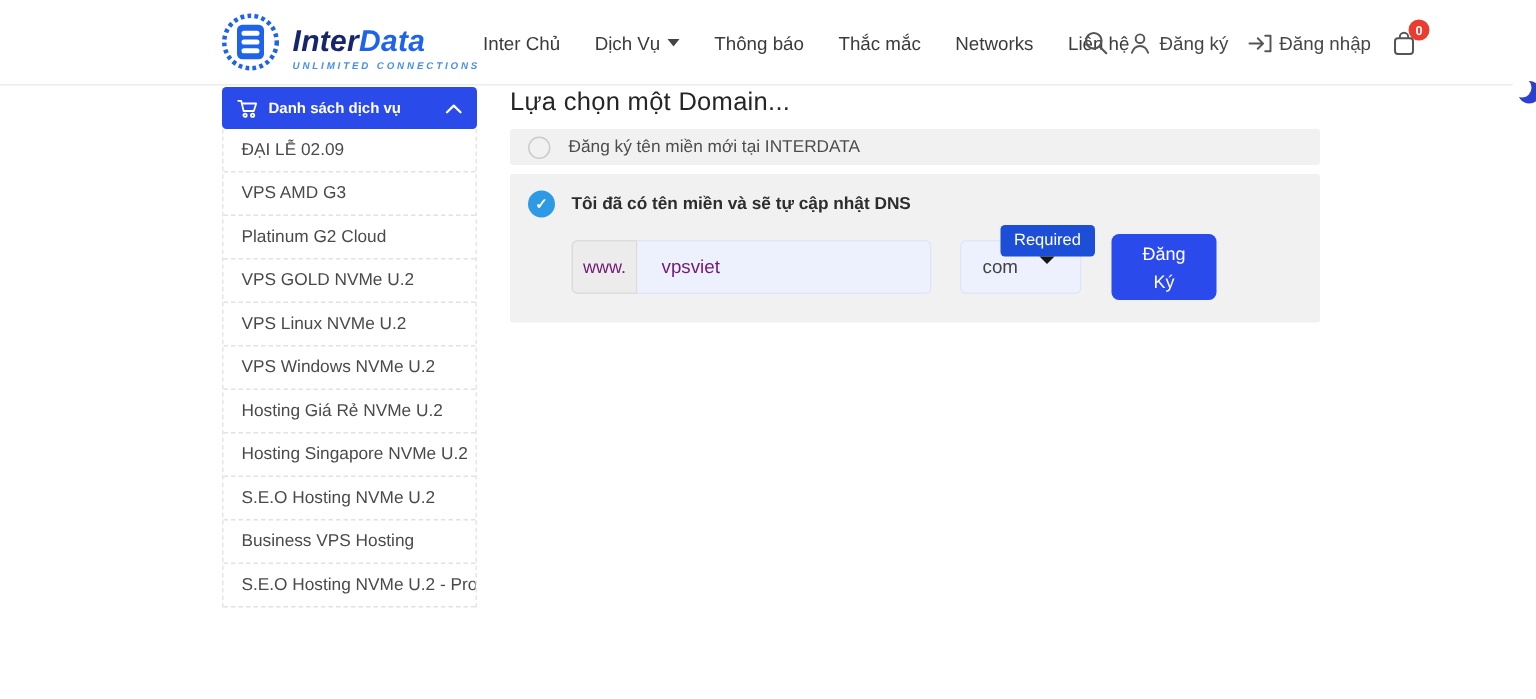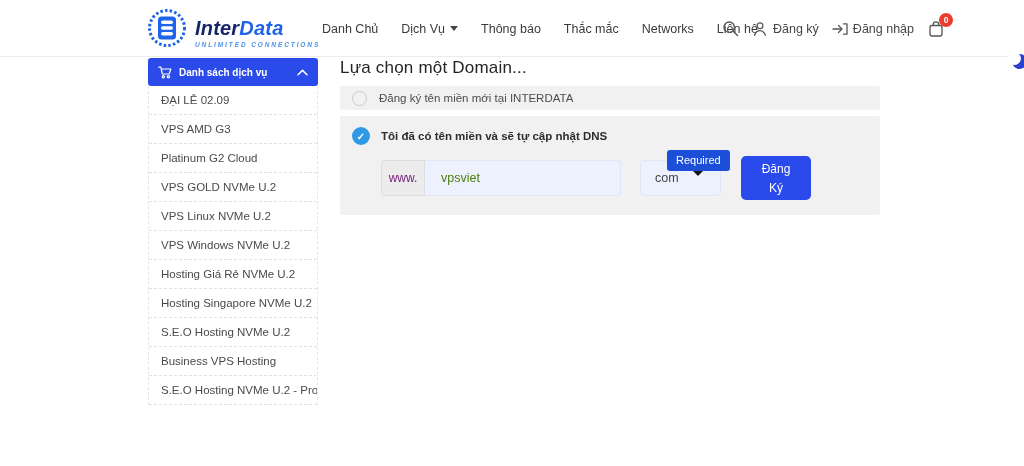--- a/index.html
+++ b/index.html
@@ -64,21 +64,21 @@
                   color:#fff; display:flex; align-items:center; justify-content:center;
                   font-size:10px; font-weight:bold; }
   .check-circle::after { content:"\2713"; }
   .opt2-label { font-size:11.5px; font-weight:bold; color:#2d2d2d; }
 
   .domain-form { display:flex; align-items:center; margin:11px 0 0 29px; }
   .www-prefix { width:44px; height:36px; background:#ececec; border:1px solid #dcdcdc;
                 border-radius:4px 0 0 4px; display:flex; align-items:center; justify-content:center;
                 font-size:12px; color:#701a75; }
   .sld-input { width:196px; height:36px; background:#edf1fd; border:1px solid #dfe6fa; border-left:none;
-               border-radius:0 4px 4px 0; padding-left:16px; font-size:12.5px; color:#4d7c0f;
+               border-radius:0 4px 4px 0; padding-left:16px; font-size:12.5px; color:#701a75;
                outline:none; font-family:inherit; }
   .form-gap { width:19px; }
   .tld-input { width:81px; height:36px; background:#edf1fd; border:1px solid #dfe6fa;
                border-radius:4px; padding-left:14px; font-size:12.5px; color:#444;
                outline:none; font-family:inherit; }
   .submit-btn { width:70px; height:44px; margin-left:20px; background:#2b4aec; border:none;
                 border-radius:5px; color:#fff; font-size:12px; font-weight:500; line-height:1.6;
                 cursor:pointer; padding:4px 12px; font-family:inherit; }
 
   .tooltip { position:absolute; left:327px; top:2px; background:#1d4ed8; color:#fff;
@@ -104,21 +104,21 @@
     <span class="logo-text">
       <span class="brand">
         <span class="brand-p1">Inter</span><span class="brand-p2">Data</span>
       </span>
       <div class="logo-tagline">UNLIMITED CONNECTIONS</div>
     </span>
   </div>
 
   <div class="nav">
     <span class="nav-item">
-      <span>Danh Chủ</span>
+      <span>Inter Chủ</span>
     </span>
     <span class="nav-item">
       <span>Dịch Vụ</span>
       <span class="caret-down"></span>
     </span>
     <span class="nav-item">
       <span>Thông báo</span>
     </span>
     <span class="nav-item">
       <span>Thắc mắc</span>

